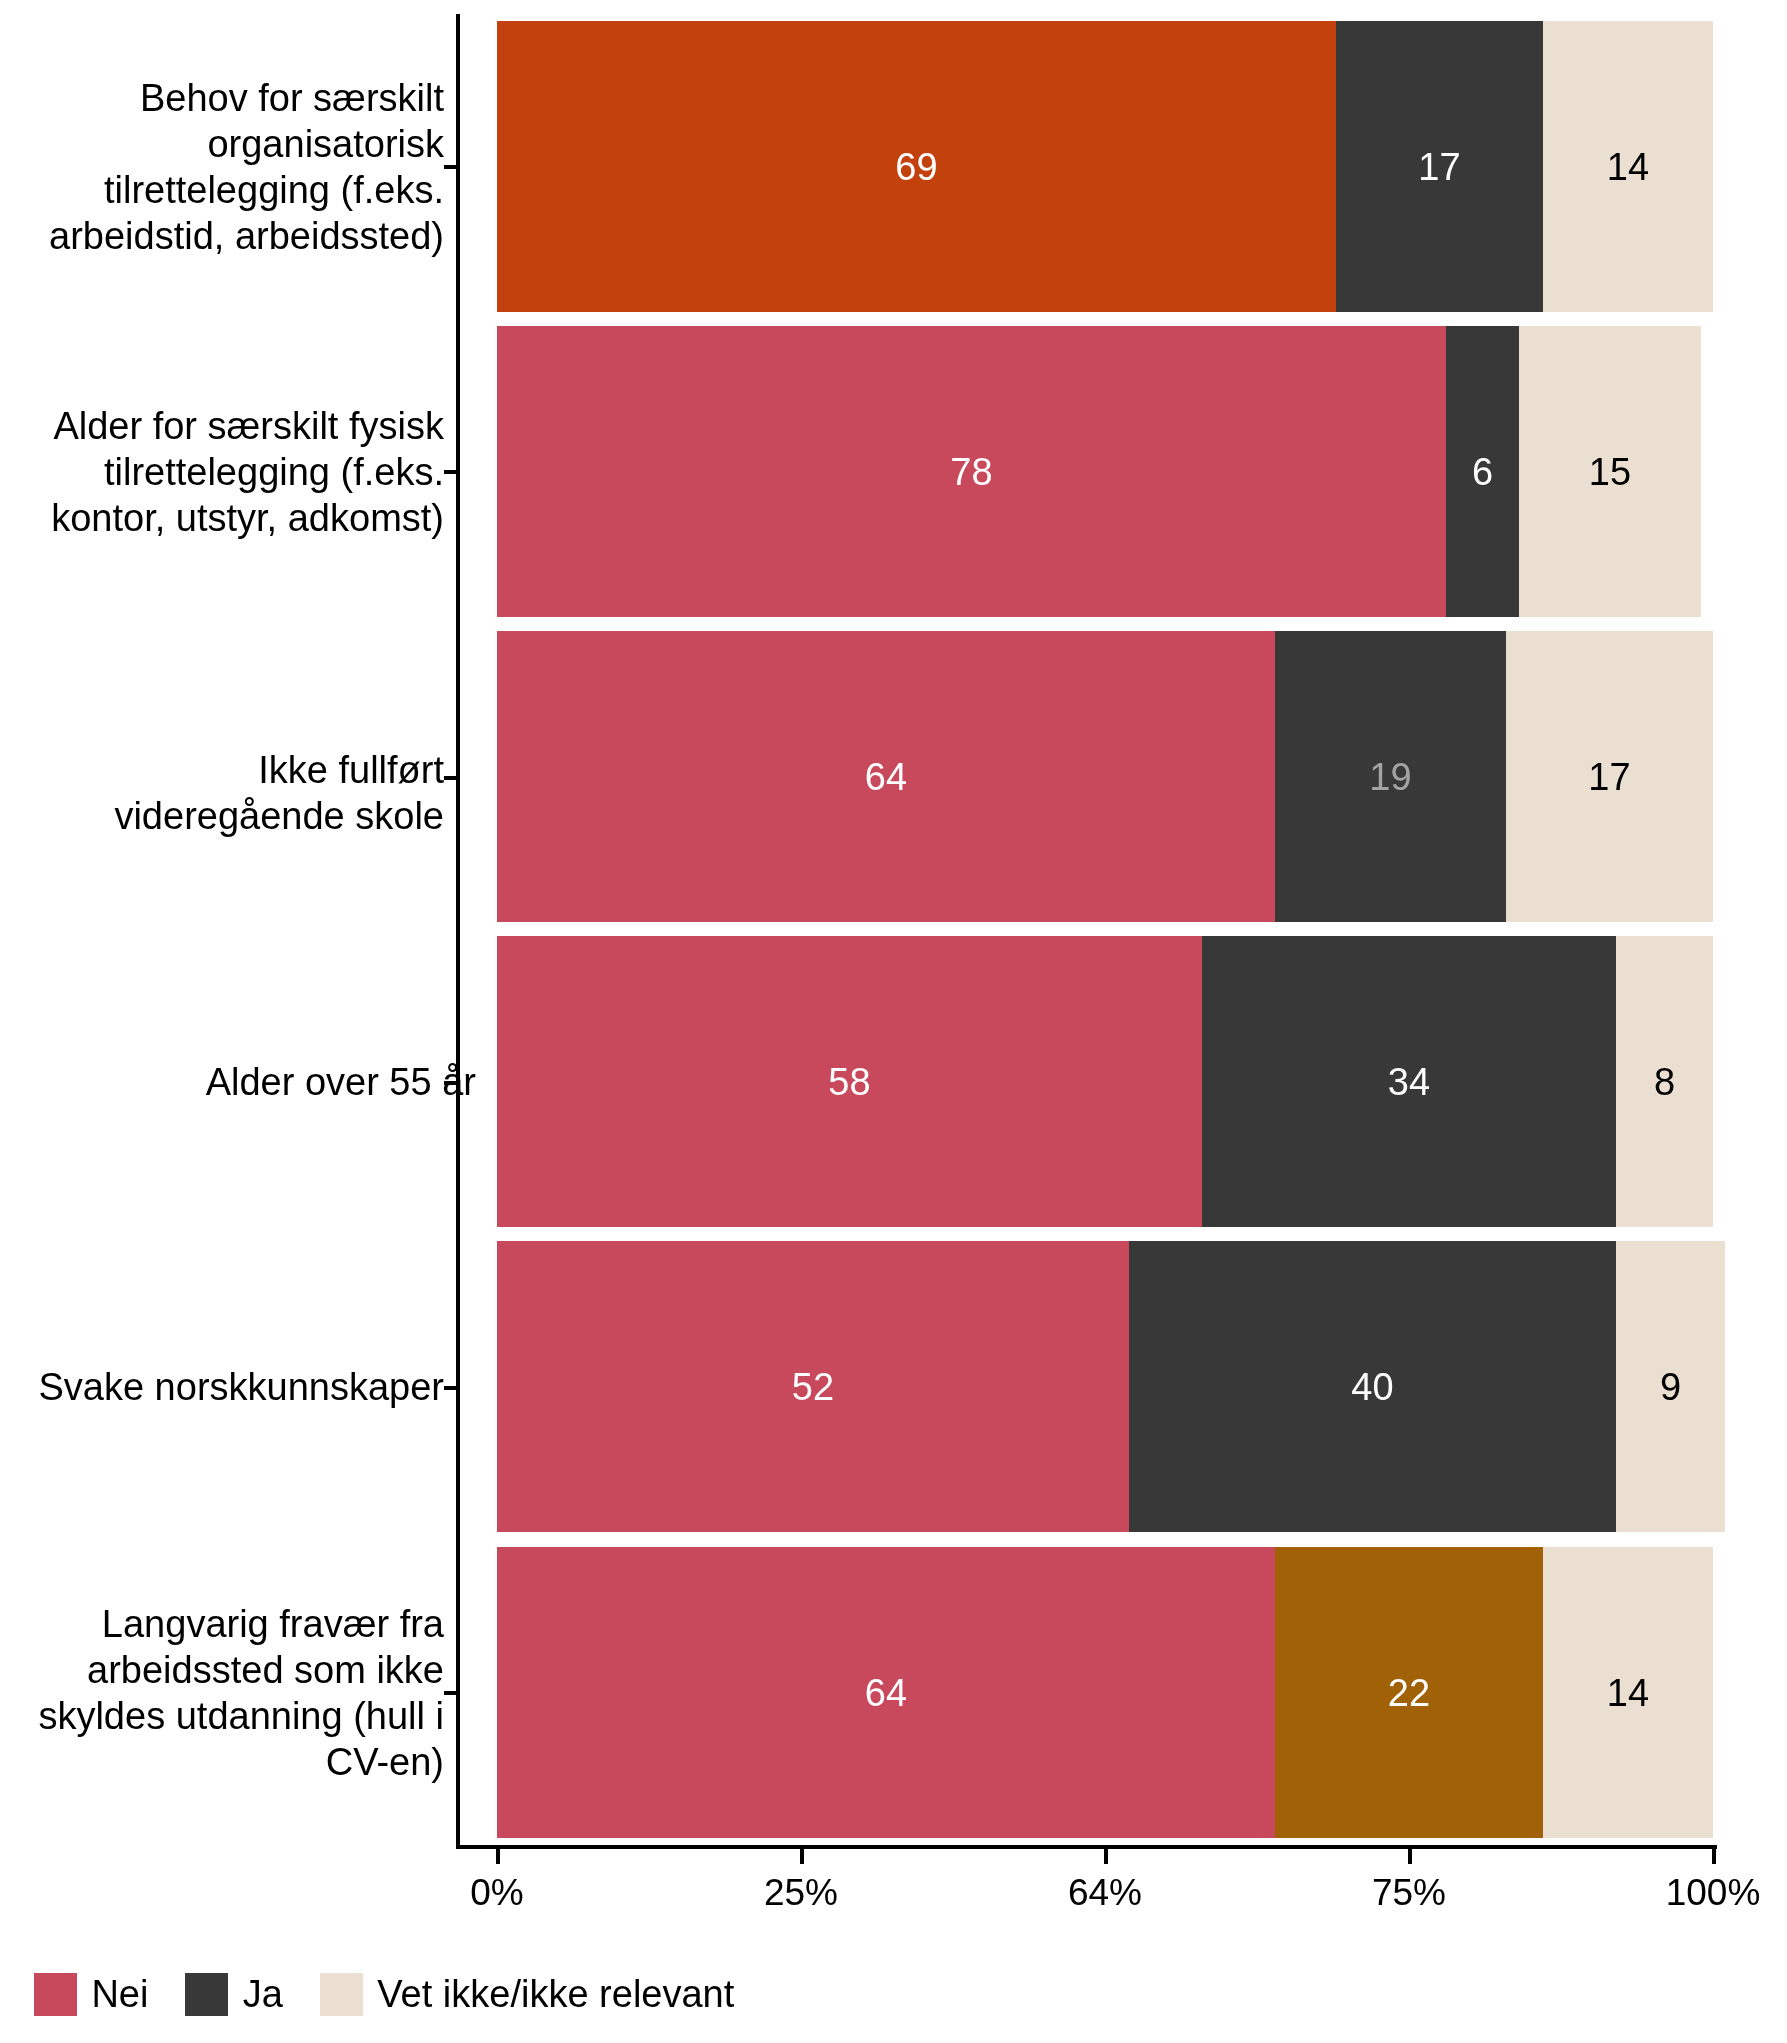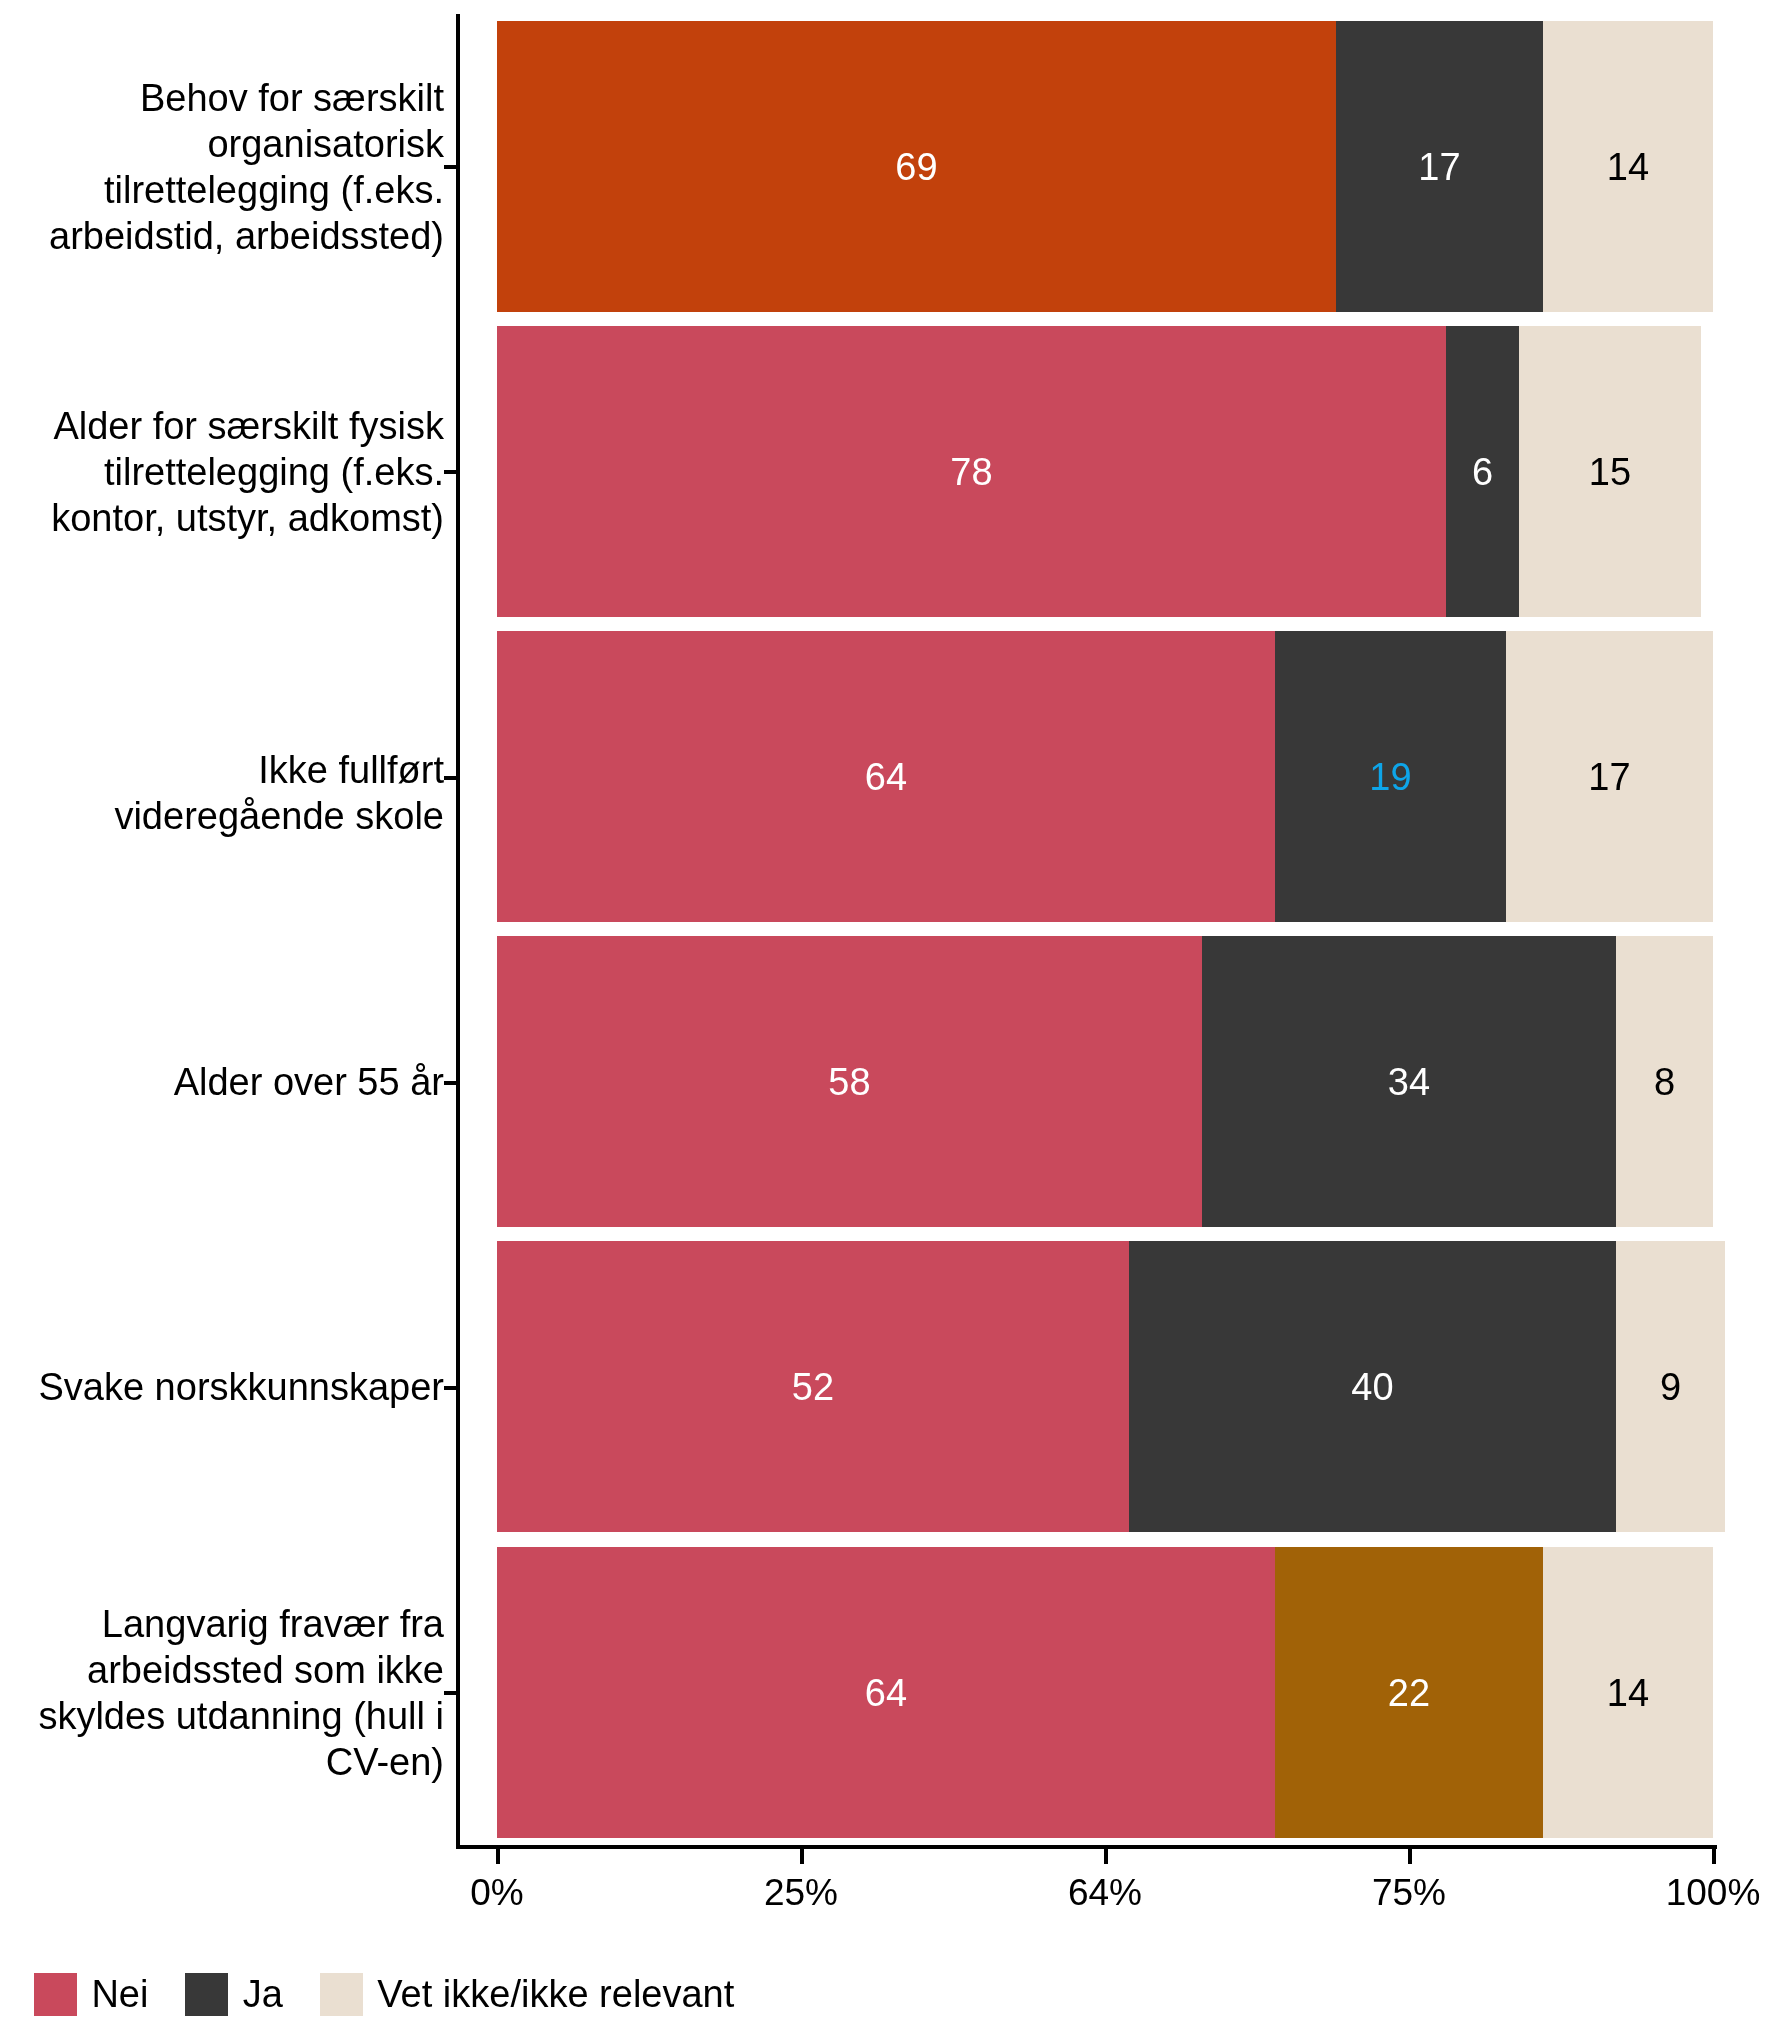--- a/index.html
+++ b/index.html
@@ -166,21 +166,21 @@
       <div class="cat-label-wrap" style="top: 167px;">
         <div class="cat-label-inner" title="Behov for særskilt organisatorisk tilrettelegging (f.eks. arbeidstid, arbeidssted)" style="width: 444px;"><div>Behov for særskilt</div><div>organisatorisk</div><div>tilrettelegging (f.eks.</div><div>arbeidstid, arbeidssted)</div></div>
       </div>
       <div class="cat-label-wrap" style="top: 472px;">
         <div class="cat-label-inner" title="Behov for særskilt fysisk tilrettelegging (f.eks. kontor, utstyr, adkomst)" style="width: 444px;"><div>Alder for særskilt fysisk</div><div>tilrettelegging (f.eks.</div><div>kontor, utstyr, adkomst)</div></div>
       </div>
       <div class="cat-label-wrap" style="top: 777px;">
         <div class="cat-label-inner" title="Ikke fullført videregående skole" style="width: 444px; margin-top: 16px;"><div>Ikke fullført</div><div>videregående skole</div></div>
       </div>
       <div class="cat-label-wrap" style="top: 1082px;">
-        <div class="cat-label-inner" title="Alder over 55 år" style="width: 444px;"><div>Alder over 55 år</div></div>
+        <div class="cat-label-inner" title="Alder over 55 år" style="width: 444px; margin-left: 32px;"><div>Alder over 55 år</div></div>
       </div>
       <div class="cat-label-wrap" style="top: 1387px;">
         <div class="cat-label-inner" title="Svake norskkunnskaper" style="width: 444px;"><div>Svake norskkunnskaper</div></div>
       </div>
       <div class="cat-label-wrap" style="top: 1693px;">
         <div class="cat-label-inner" title="Langvarig fravær fra arbeidslivet som ikke skyldes utdanning (hull i CV-en)" style="width: 444px;"><div>Langvarig fravær fra</div><div>arbeidssted som ikke</div><div>skyldes utdanning (hull i</div><div>CV-en)</div></div>
       </div>
     </div>
 
   <div class="plot-area" id="plot-area">
@@ -204,21 +204,21 @@
         </div>
         <div class="bar-seg" style="left: 1022px; width: 182px; background: rgb(234, 223, 209);">
           <span class="bar-value" style="color: rgb(0, 0, 0);">15</span>
         </div>
       </div>
       <div class="bar-row" style="top: 617px; height: 291px;">
         <div class="bar-seg" style="left: 0px; width: 778px; background: rgb(201, 73, 92);">
           <span class="bar-value" style="color: rgb(255, 255, 255);">64</span>
         </div>
         <div class="bar-seg" style="left: 778px; width: 231px; background: rgb(56, 56, 56);">
-          <span class="bar-value" style="color: #0ea5e9;">19</span>
+          <span class="bar-value" style="color: #a3a3a3;">19</span>
         </div>
         <div class="bar-seg" style="left: 1009px; width: 207px; background: rgb(234, 223, 209);">
           <span class="bar-value" style="color: rgb(0, 0, 0);">17</span>
         </div>
       </div>
       <div class="bar-row" style="top: 922px; height: 291px;">
         <div class="bar-seg" style="left: 0px; width: 705px; background: rgb(201, 73, 92);">
           <span class="bar-value" style="color: rgb(255, 255, 255);">58</span>
         </div>
         <div class="bar-seg" style="left: 705px; width: 414px; background: rgb(56, 56, 56);">

